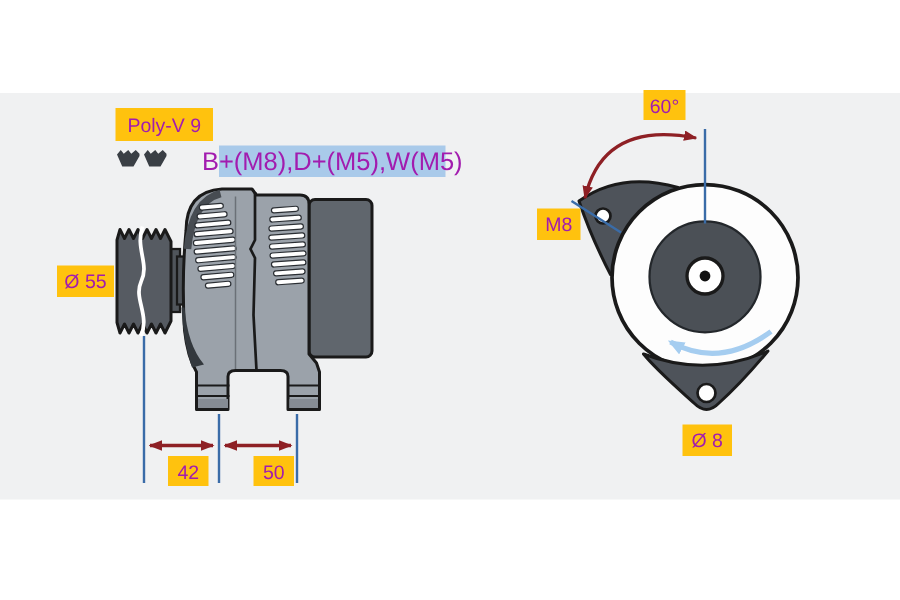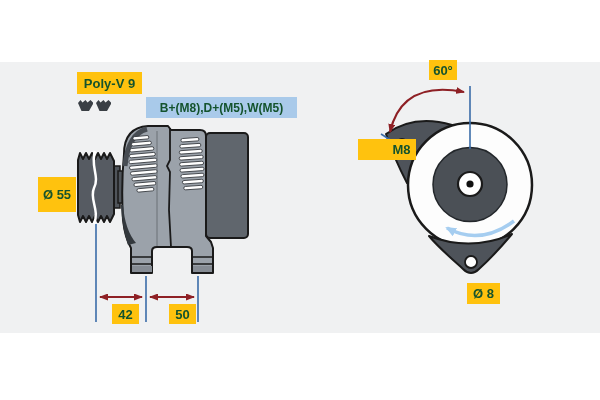--- a/index.html
+++ b/index.html
@@ -8,25 +8,25 @@
     background:#ffffff;
     font-family:"Liberation Sans", sans-serif;
   }
   .panel {
     position:absolute; left:0; top:62px; width:600px; height:271px;
     background:var(--panel-bg,#f0f1f2);
   }
   svg.scene { position:absolute; left:0; top:0; }
   .lbl {
     position:absolute; display:flex; align-items:center; justify-content:center;
-    font-weight:bold; font-size:13px; color:#14532d; white-space:nowrap;
+    font-weight:normal; font-size:13px; color:#a21caf; white-space:nowrap;
     line-height:1;
   }
   .lbl.yellow { background:var(--label-yellow,#ffc20e); }
-  .lbl.blue   { background:var(--label-blue,#a9caea); font-size:12px;text-align:right; }
+  .lbl.blue   { background:var(--label-blue,#a9caea); font-size:17px;text-align:right; }
 
   
   .body-fill   { fill:var(--body-gray,#9ba2aa); stroke:#1a1a1a; stroke-width:2; stroke-linejoin:round; }
   .dark-fill   { fill:var(--part-dark-gray,#565b62); stroke:#1a1a1a; stroke-width:2; stroke-linejoin:round; }
   .dim-line    { stroke:var(--dim-blue,#3a6ca8); stroke-width:1.6; fill:none; }
   .red-stroke  { stroke:var(--arrow-red,#8e2025); stroke-width:2.2; fill:none; }
   .slat        { fill:#ffffff; stroke:#2a2e33; stroke-width:0.8; }
 </style>
 </head>
 <body>
@@ -136,18 +136,18 @@
 
     <path class="dim-line" d="M470,86 V149" stroke-width="2"></path>
     <path class="dim-line" d="M381,134 L414,155" stroke-width="2"></path>
 
     <path class="red-stroke" d="M464,92 Q402,80 390,132" marker-start="url(#arrRed)" marker-end="url(#arrRed)"></path>
   </g>
 </svg>
 
 <div class="lbl yellow" style="left:77px;  top:72px;  width:65px;  height:22px;">Poly-V 9</div>
 <div class="lbl blue" style="left:146px; top:97px;  width:151px; height:21px;">B+(M8),D+(M5),W(M5)</div>
-<div class="lbl yellow" style="left:38px;  top:177px; width:38px;  height:35px;">Ø 55</div>
+<div class="lbl yellow" style="left:38px;  top:177px; width:38px;  height:21px;">Ø 55</div>
 <div class="lbl yellow" style="left:112px; top:304px; width:27px;  height:20px;">42</div>
 <div class="lbl yellow" style="left:169px; top:304px; width:27px;  height:20px;">50</div>
 <div class="lbl yellow" style="left:429px; top:60px;  width:28px;  height:20px;">60°</div>
-<div class="lbl yellow" style="left:358px; top:139px; width:29px;  height:21px;padding-left:29px;">M8</div>
-<div class="lbl yellow" style="left:467px; top:283px; width:33px;  height:21px;">Ø 8</div>
+<div class="lbl yellow" style="left:358px; top:139px; width:29px;  height:21px;">M8</div>
+<div class="lbl yellow" style="left:455px; top:283px; width:33px;  height:21px;">Ø 8</div>
 
 </body></html>

